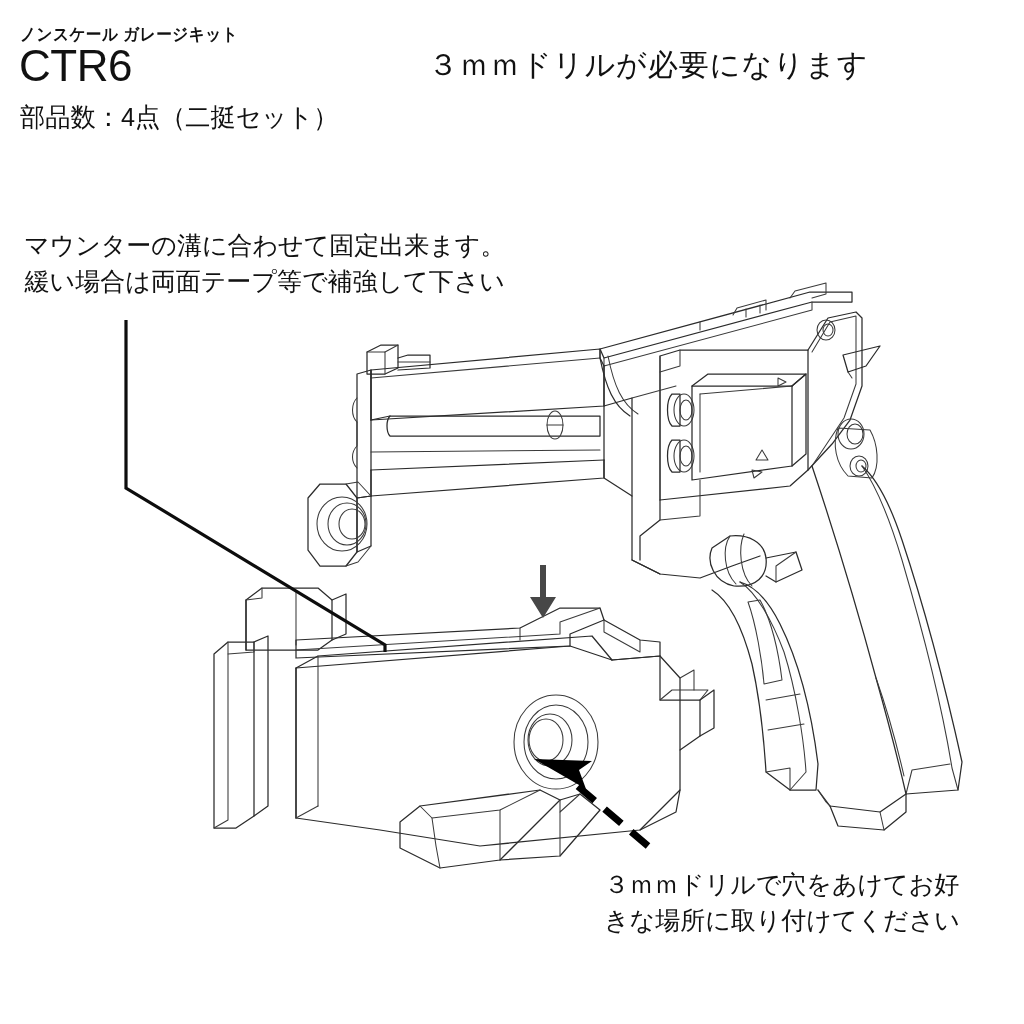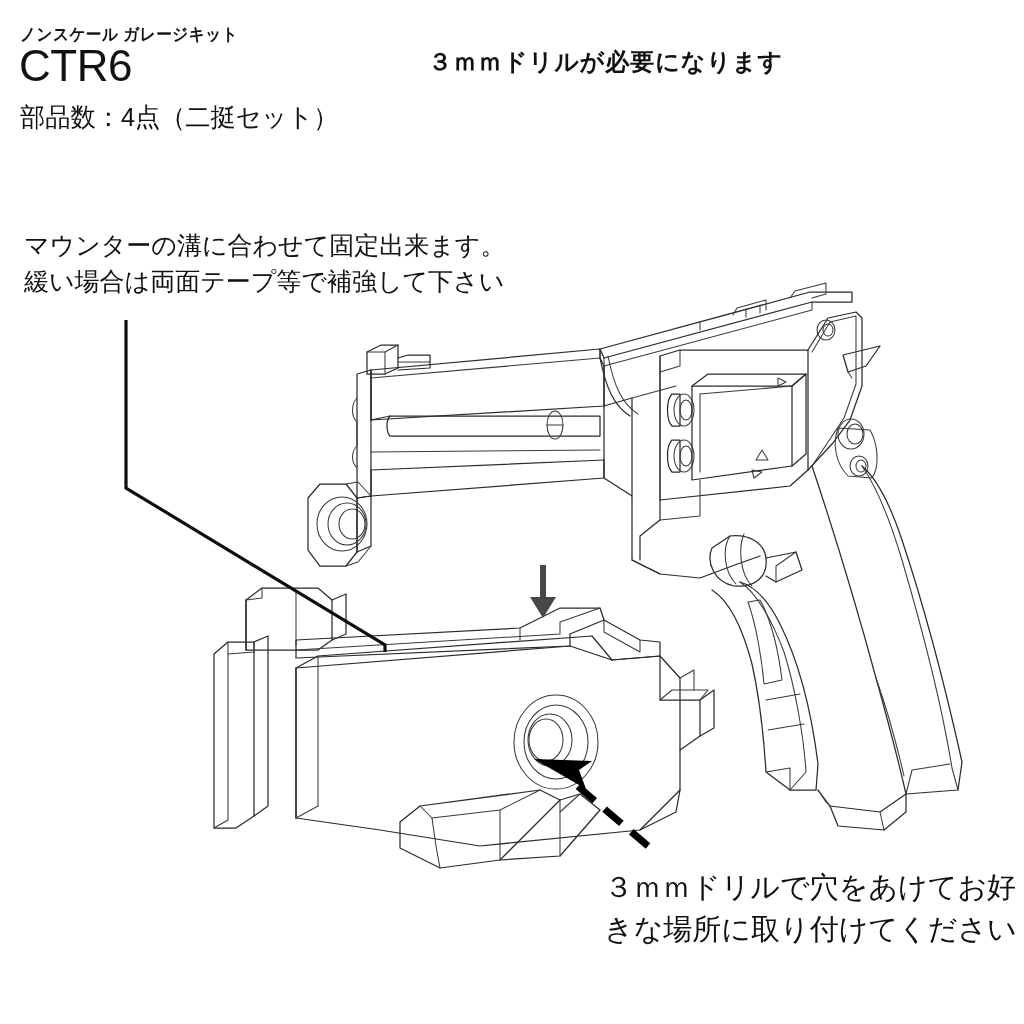--- a/index.html
+++ b/index.html
@@ -24,29 +24,29 @@
     left:19px;top:44px;
     font-size:44px;font-weight:normal;letter-spacing:-0.5px;
   }
   #part-count{
     left:20px;top:104px;
     font-size:26px;font-weight:normal;
     transform:scaleX(0.97);transform-origin:left top;
   }
   #drill-notice{
     left:428px;top:50px;
-    font-size:24px;font-weight:bold;letter-spacing:1px;
+    font-size:30px;font-weight:normal;letter-spacing:1px;
   }
   #mount-note{
     left:24px;top:228px;
-    font-size:25px;line-height:1.42;
+    font-size:25px;line-height:1.42;text-align:center;
   }
   #drill-caption{
     left:604px;top:866px;
-    font-size:29px;line-height:1.45;
+    font-size:25px;line-height:1.45;
   }
 
   .artline{fill:none;stroke:#2b2b2b;stroke-width:1.25;stroke-linejoin:round;stroke-linecap:round;}
   .artline-thin{fill:none;stroke:#3a3a3a;stroke-width:1.05;stroke-linejoin:round;stroke-linecap:round;}
   .leader{fill:none;stroke:#0d0d0d;stroke-width:3.2;stroke-linejoin:miter;stroke-linecap:butt;}
   .downarrow{fill:#474747;stroke:none;}
   .blackarrow{fill:#000000;stroke:none;}
   .dashline{fill:none;stroke:#000000;stroke-width:7;stroke-dasharray:22 13;stroke-linecap:butt;}
 </style>
 </head>

